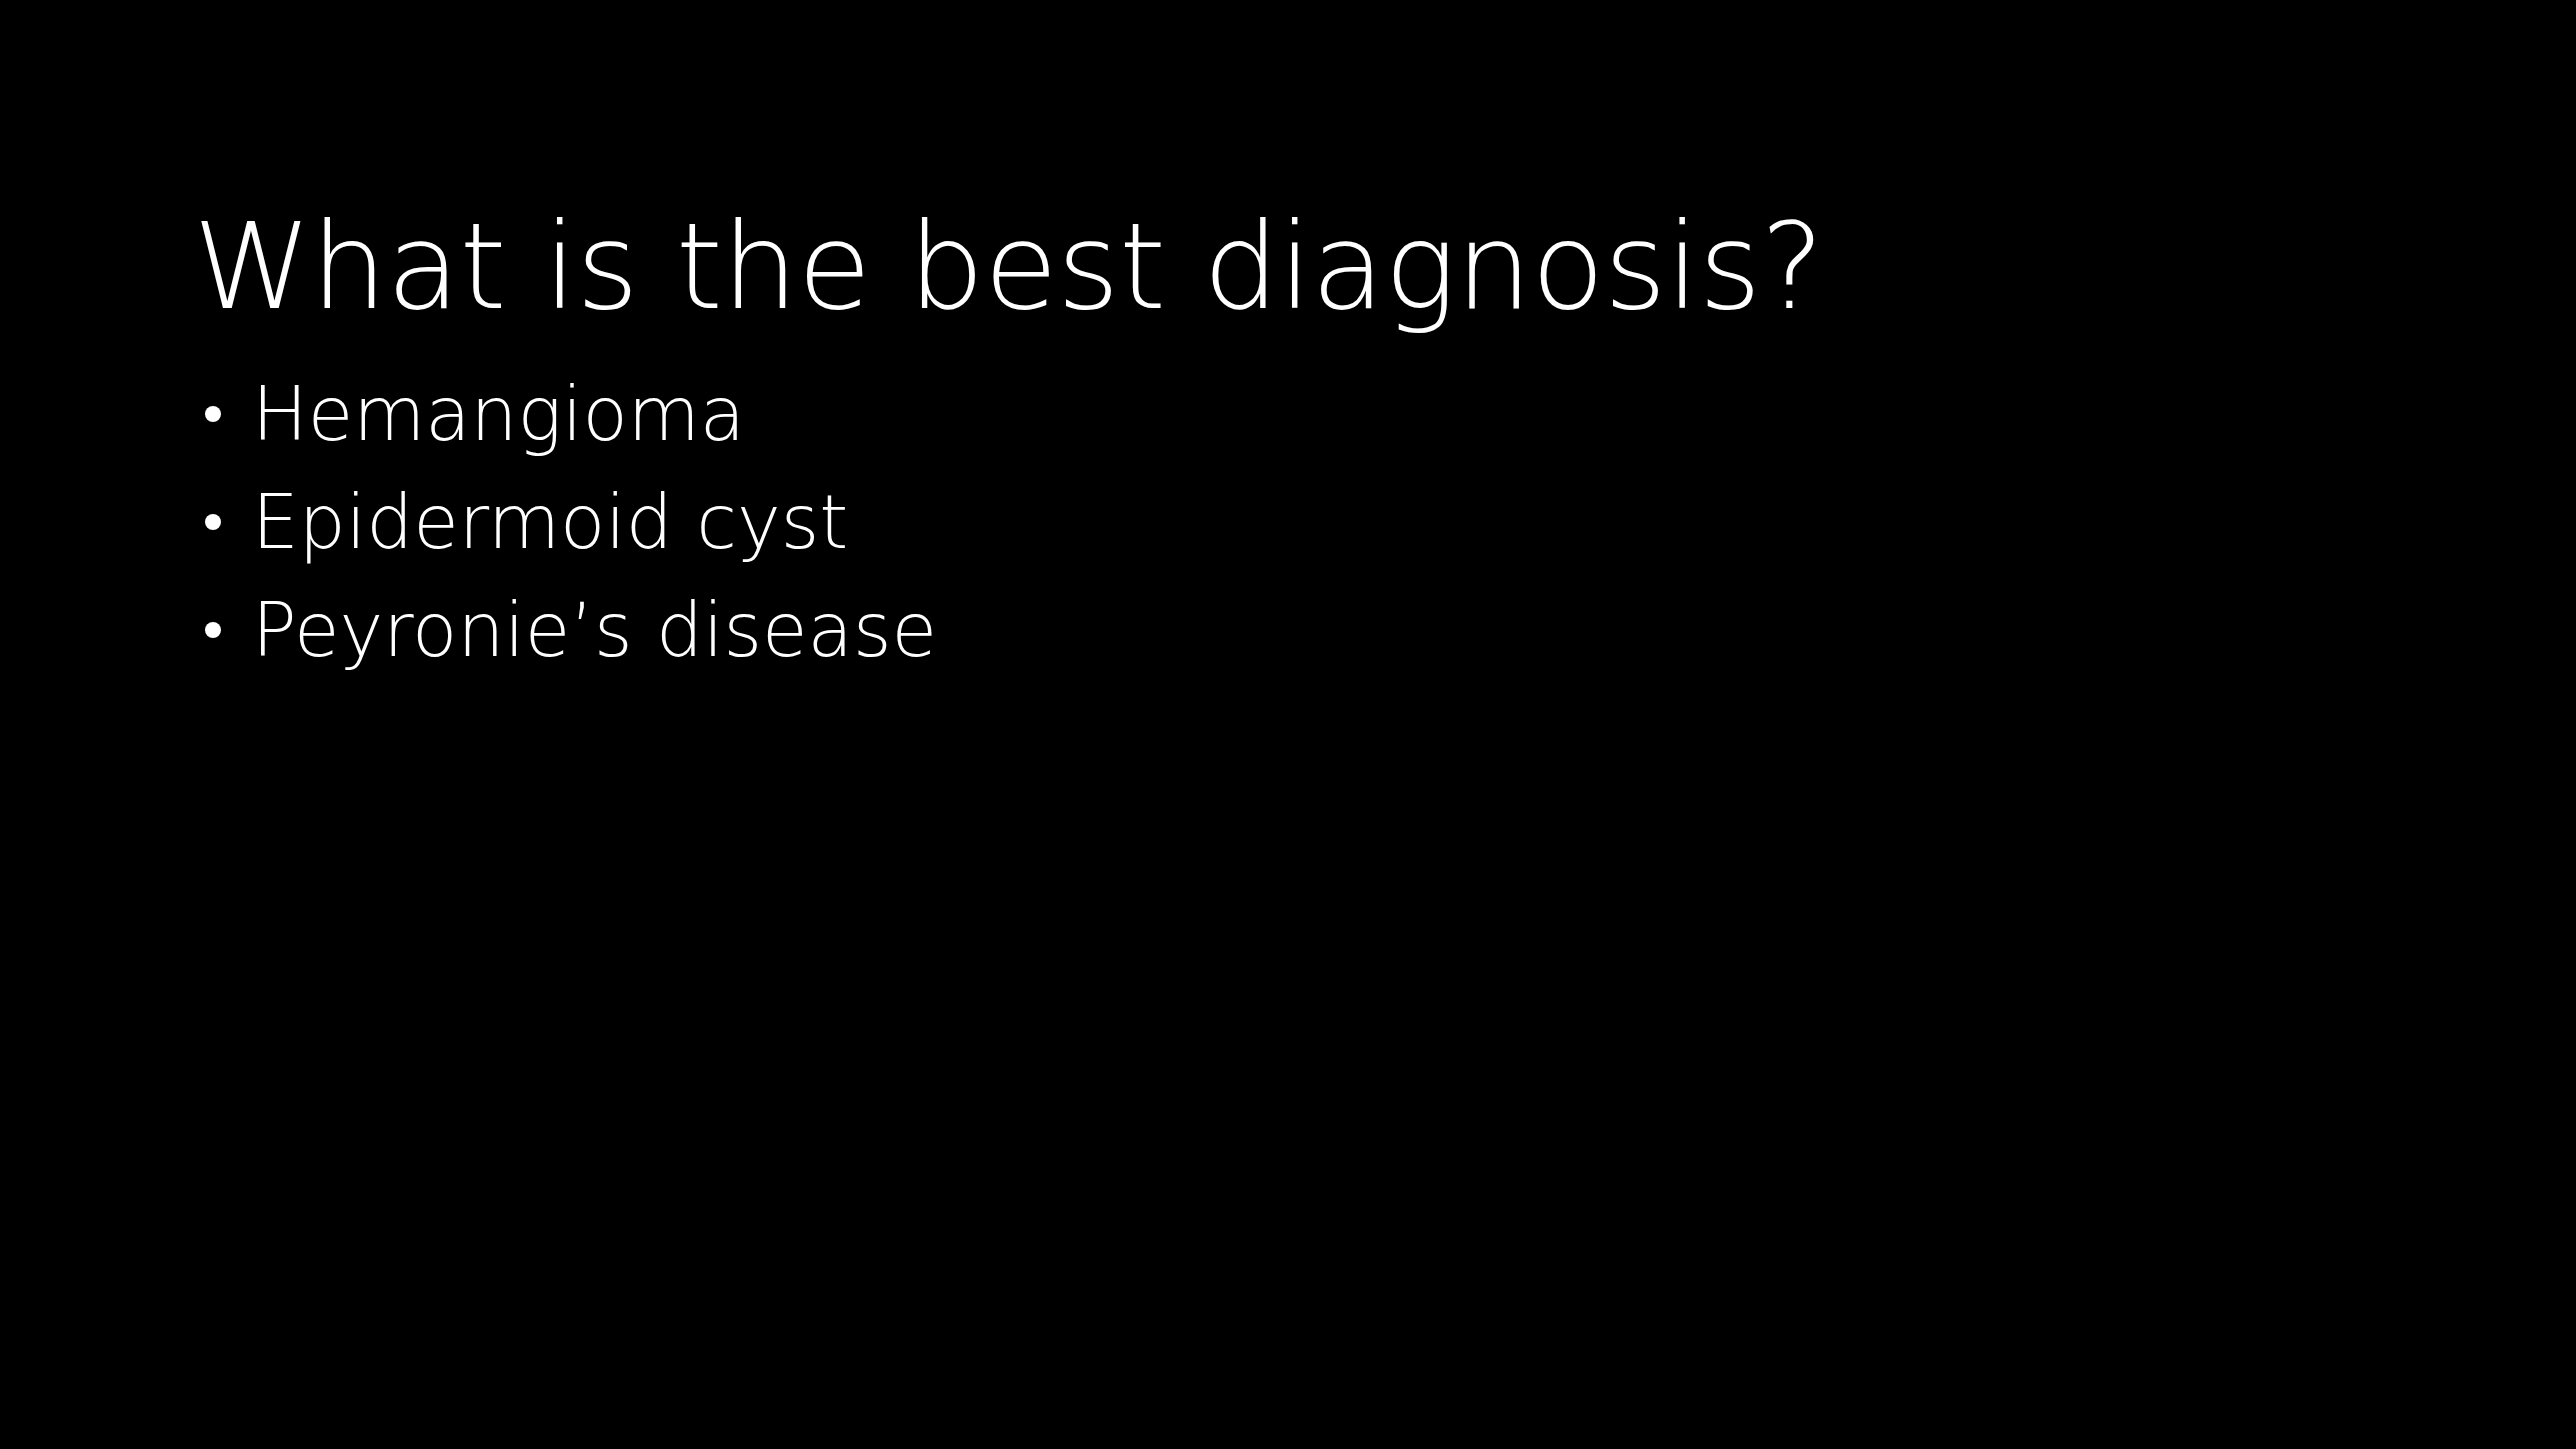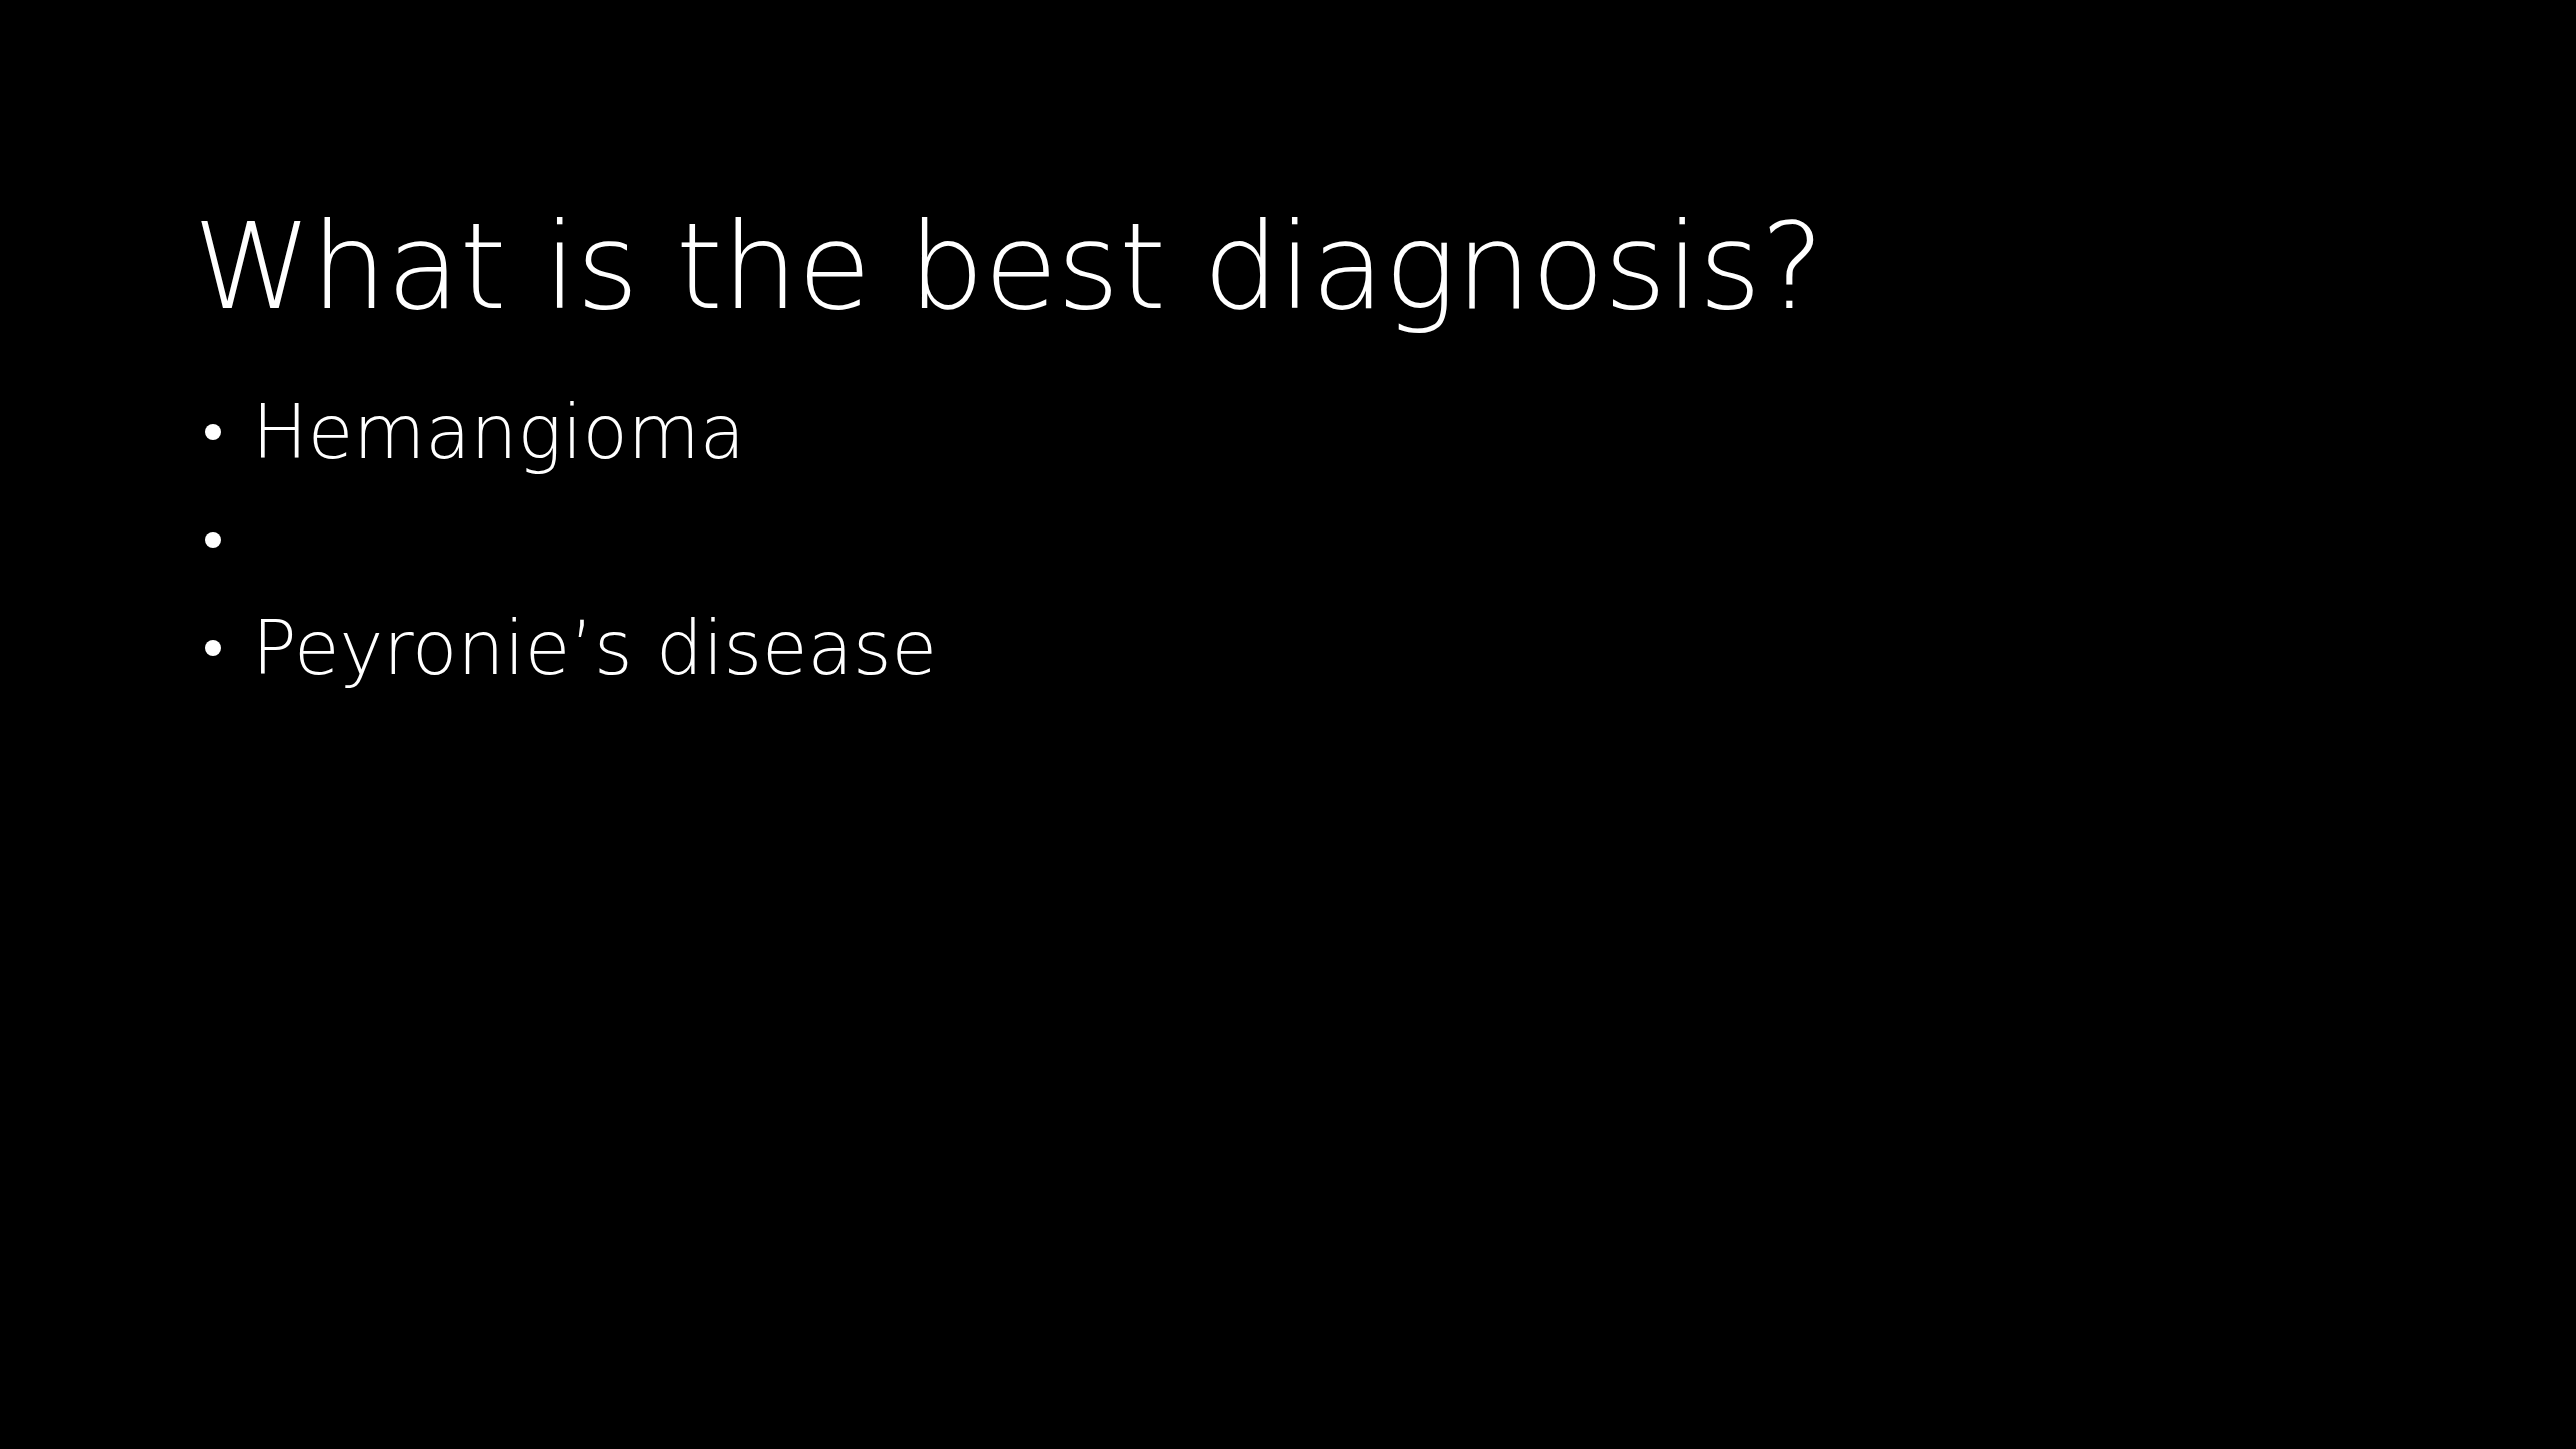--- a/index.html
+++ b/index.html
@@ -36,21 +36,21 @@
     line-height: 1.08;
     letter-spacing: -0.6px;
     white-space: nowrap;
     -webkit-font-smoothing: antialiased;
   }
 
   
   #bullet-list {
     position: absolute;
     left: 193px;
-    top: 378px;
+    top: 360px;
     width: 2190px;
     margin: 0;
     padding: 0;
     list-style: none;
   }
 
   .bullet-item {
     position: relative;
     display: block;
     color: #ffffff;
@@ -92,20 +92,21 @@
   <ul id="bullet-list">
 
     <li class="bullet-item">
       <span class="bullet-marker"></span>
       <span class="bullet-text">Hemangioma</span>
     </li>
 
 
     <li class="bullet-item">
       <span class="bullet-marker"></span>
+      <span class="bullet-text">Epidermoid cyst</span>
     </li>
 
 
     <li class="bullet-item">
       <span class="bullet-marker"></span>
       <span class="bullet-text">Peyronie’s disease</span>
     </li>
 
   </ul>
 

